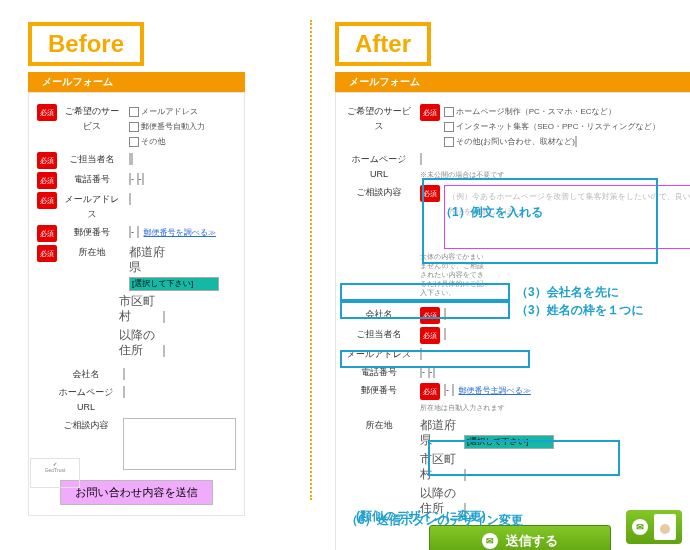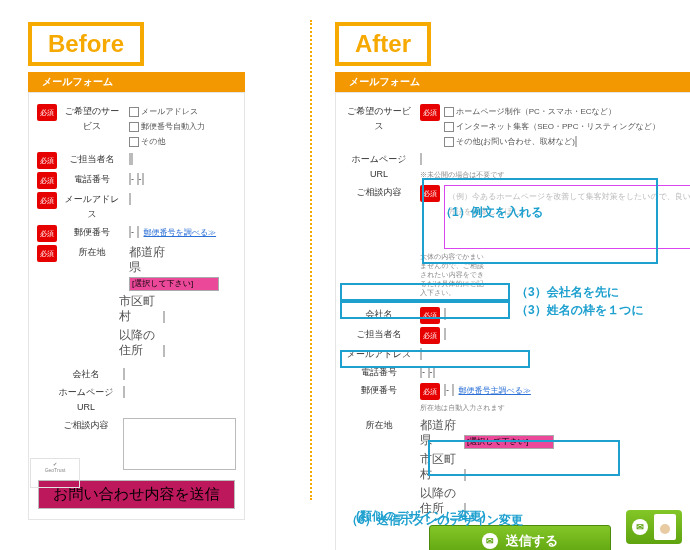--- a/index.html
+++ b/index.html
@@ -12,23 +12,23 @@
   .form-body{border:1px solid #e5e5e5;padding:8px 8px 10px 8px;background:#fff}
   .row{display:flex;align-items:flex-start;margin:3px 0;line-height:15px}
   .req{background:#e60000;color:#fff;font-size:7px;padding:1px 3px;border-radius:2px;margin-right:4px;min-width:14px;text-align:center}
   .lbl{width:62px;text-align:center;padding-right:6px;color:#333}
   .after .lbl{width:70px}
   .val{flex:1}
   .inp{border:1px solid #bbb;height:12px;background:#fff;box-sizing:border-box}
   .inp.w40{width:40px}.inp.w70{width:70px}.inp.w100{width:100px}.inp.w140{width:140px}.inp.w180{width:180px}.inp.wfull{width:100%}
   .chk{display:inline-block;width:8px;height:8px;border:1px solid #888;margin-right:2px;vertical-align:middle}
   .opt{display:inline-block;margin-right:8px;font-size:8px;color:#555}
-  .sel{border:1px solid #aaa;height:14px;font-size:8px;padding:0 2px;min-width:90px;appearance:none;background:#ec4899}
+  .sel{border:1px solid #aaa;height:14px;font-size:8px;padding:0 2px;min-width:90px;appearance:none;background:#14b8a6}
   .link{color:#2a6fd6;text-decoration:underline;font-size:8px}
-  .submit-gray{display:block;margin:10px auto 0 auto;border:1px solid #bbb;background:#be185d;font-size:15px;padding:4px 14px}
+  .submit-gray{display:block;margin:10px auto 0 auto;border:1px solid #bbb;background:#f0abfc;font-size:11px;padding:4px 14px}
   .seal{position:absolute;left:30px;top:458px;width:48px;height:26px;border:1px solid #e2e2e2;font-size:5px;text-align:center;padding-top:2px;color:#888}
   .divider{position:absolute;top:20px;left:310px;height:480px;border-left:2px dotted #f6a900}
 
   .ta{border:1px solid #d946ef;height:64px;background:#fff;box-sizing:border-box;width:100%;padding:3px;font-size:8px;color:#bbb}
   .note{font-size:7px;color:#888;line-height:9px}
   .sub-lbl{display:inline-block;width:44px;font-size:12px;color:#555}
 
   .green-btn{display:flex;align-items:center;justify-content:center;gap:8px;margin:8px auto 0 auto;background:linear-gradient(#82c627,#5fa30f);color:#fff;font-size:13px;font-weight:bold;width:180px;height:30px;border:1px solid #4c8a0b;border-radius:3px}
   .mail-ico{display:inline-flex;align-items:center;justify-content:center;width:16px;height:16px;border-radius:50%;background:#fff;color:#5fa30f;font-size:9px}
 

